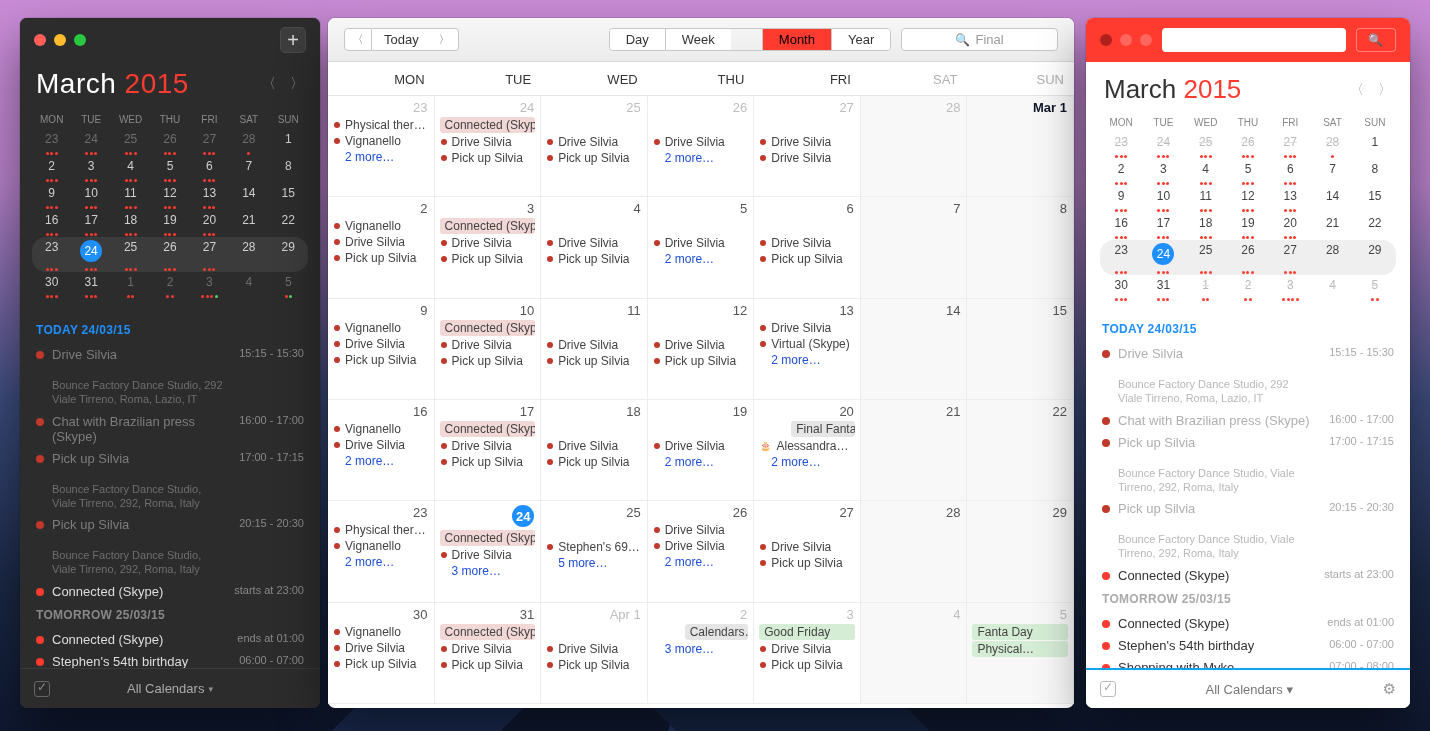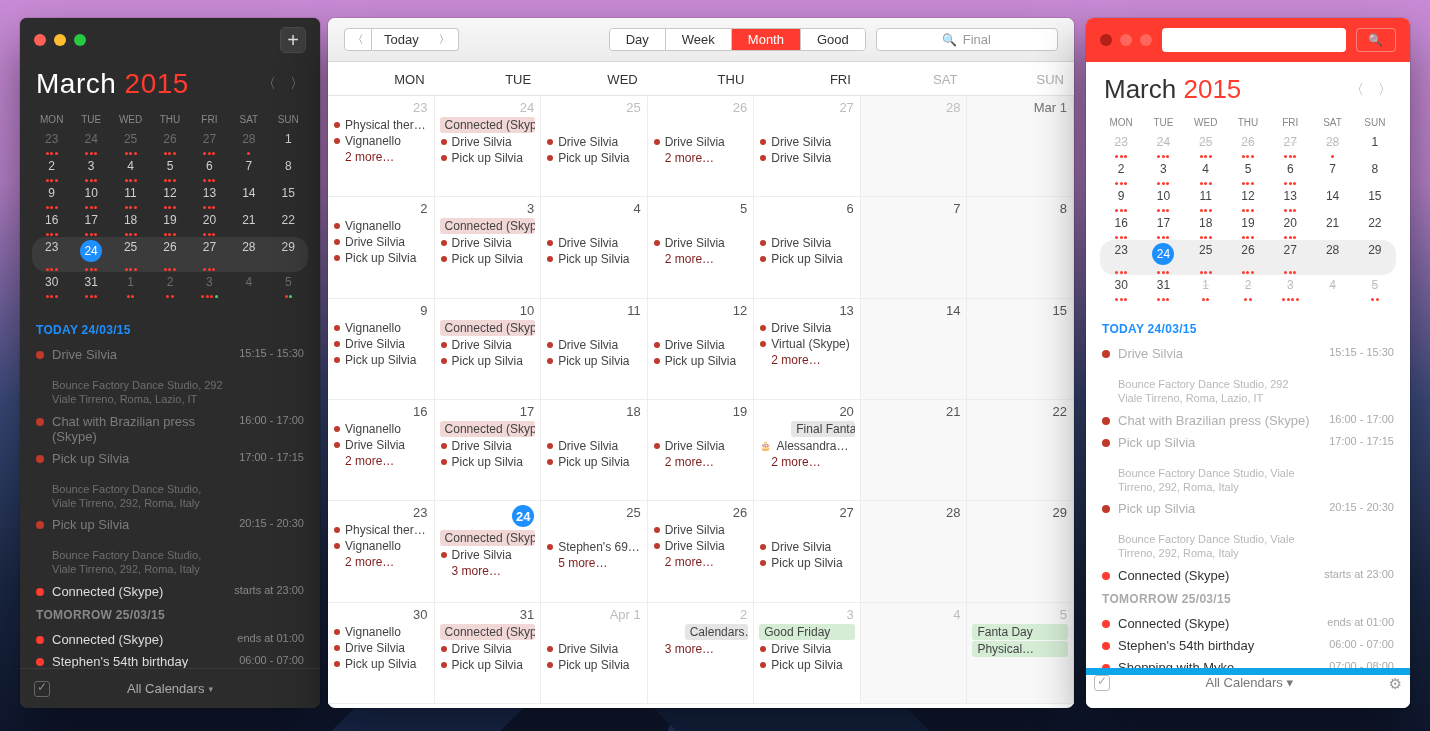--- a/index.html
+++ b/index.html
@@ -61,41 +61,41 @@
 
 .w2 { top: 18px; left: 328px; width: 746px; height: 690px; background: #fff; }
 .w2-toolbar { height: 44px; background: linear-gradient(#f7f7f7,#ececec); border-bottom:1px solid #d6d6d6; display:flex; align-items:center; padding: 0 16px; gap: 10px; }
 .navgroup { display:flex; align-items:center; gap:0; }
 .navbtn { width:28px; height:23px; background:#fff; border:1px solid #c7c7c7; display:flex; align-items:center; justify-content:center; color:#767676; font-size:11px; cursor:pointer; }
 .navbtn:first-child{border-radius:4px 0 0 4px;} .navbtn:last-child{border-radius:0 4px 4px 0; border-left:none;}
 .todaybtn { height:23px; padding:0 12px; background:#fff; border:1px solid #c7c7c7; border-left:none; border-right:none; font-size:13px; color:#333; display:flex; align-items:center; cursor:pointer;}
 .seg { display:flex; border:1px solid #c7c7c7; border-radius:4px; overflow:hidden; margin-left: 140px; }
 .segbtn { padding: 3px 16px; font-size: 13px; color:#333; background:#fff; cursor:pointer; border-left:1px solid #c7c7c7;}
 .segbtn:first-child{border-left:none;}
-.segbtn.active { background:#ff3b30; color:#ffffff; }
+.segbtn.active { background:#ff3b30; color:#000000;margin-left:31px; }
 .searchbox { flex:1; margin-left:20px; height:23px; background:#fff; border:1px solid #c7c7c7; border-radius:4px; display:flex; align-items:center; justify-content:center; color:#9a9a9a; font-size:13px; gap:5px; max-width:200px; margin-left:auto;}
 .searchbox .mag{font-size:12px;}
 
 .dow-header { display:grid; grid-template-columns: repeat(7,1fr); border-bottom:1px solid #e5e5e5; }
 .dow-header div { text-align:right; padding: 10px 10px 8px 0; font-size:13px; color:#333; font-weight:500;}
 .dow-header div.wkend{ color:#b0b0b0; }
 
 .month-grid { display:grid; grid-template-columns: repeat(7,1fr); grid-template-rows: repeat(6, 1fr); height: calc(690px - 44px - 38px); }
 .day { border-right:1px solid #ededed; border-bottom:1px solid #ededed; padding: 4px 6px 2px 6px; font-size:12px; overflow:hidden; position:relative; background:#fff;}
 .day.wkend { background:#f8f8f8; }
 .day .dnum { text-align:right; font-size:13px; color:#555; margin-bottom:2px; font-weight:400;}
 .day.other .dnum { color:#bdbdbd; }
 .day .dnum.today { display:inline-flex; float:right; width:22px; height:22px; border-radius:50%; background:#1e8fff; color:#fff; align-items:center; justify-content:center; font-weight:600;}
-.day .dnum.mar1 { font-weight:400; color:#737373; }
+.day .dnum.mar1 { font-weight:700; color:#0f172a; }
 .ev { display:flex; align-items:center; gap:5px; font-size:12px; color:#444; padding:1px 0; white-space:nowrap; overflow:hidden; text-overflow:ellipsis;}
 .ev .b { width:6px; height:6px; border-radius:50%; background:#c0392b; flex:none;}
 .ev.block { background:#f2d7d7; border-radius:3px; padding:1px 5px; margin:1px -1px;}
 .ev.block.purple { background:#e5e5e5;margin-left:31px; }
 .ev.block.green { background:#d5ecd5; }
-.more { color:#7f1d1d; font-size:12px; padding:1px 0 0 11px;}
+.more { color:#1d4ed8; font-size:12px; padding:1px 0 0 11px;}
 
 
 .w3 { top: 18px; left: 1086px; width: 324px; height: 690px; background: #fff; }
 .w3-titlebar { height:44px; background:#ff3b30; display:flex; align-items:center; padding: 0 14px; gap:10px;}
 .w3 .searchfield { flex:1; height:24px; border-radius:4px; background:#fff; }
 .w3 .searchbtn { width:40px; height:24px; border-radius:4px; background:#ff3b30; border:1px solid rgba(255,255,255,.35); display:flex; align-items:center; justify-content:center; color:#fff;}
 .w3 .month-header { display:flex; align-items:center; justify-content:space-between; padding:12px 18px 8px 18px;}
 .w3 .month-title { font-size: 26px; font-weight:300; color:#333; }
 .w3 .month-year { color:#ff3b30; }
 .w3 .navarr span{ color:#aaa; }
@@ -110,21 +110,21 @@
 .w3 .mini-cell.today .num { background:#1e8fff; color:#fff; border-radius:50%; display:inline-flex; width:22px; height:22px; align-items:center; justify-content:center;}
 
 .w3 .agenda { color:#666; }
 .w3 .agenda .item .title{ color:#333; }
 .w3 .agenda .item.dim .title{ color:#b0b0b0; }
 .w3 .agenda .item .loc{ color:#b8b8b8;}
 .w3 .agenda .item .time{ color:#aaa;}
 .w3 .agenda .sec-head{ color:#1e8fff; }
 .w3 .agenda .sec-head.dim{ color:#aaa;}
 
-.w3-footer { position:absolute; bottom:0; left:0; right:0; height:40px; background:#fff; border-top:7px solid #0ea5e9; display:flex; align-items:flex-start; justify-content:space-between; padding:0 8px; color:#777; font-size:13px; }
+.w3-footer { position:absolute; bottom:0; left:0; right:0; height:40px; background:#fff; border-top:2px solid #0ea5e9; display:flex; align-items:center; justify-content:space-between; padding:0 14px; color:#777; font-size:13px; }
 .gear { font-size:15px; color:#9a9a9a; cursor:pointer; }
 .w3-footer .check { width:16px; height:16px; border:1px solid #bbb; border-radius:3px; position:relative; }
 .w3-footer .check:after{ content:"✓"; position:absolute; top:-2px; left:2px; font-size:12px; color:#aaa;}
 
 </style>
 </head>
 <body>
 <div class="bg-mountains"></div>
 
 <div class="window w1">
@@ -415,21 +415,21 @@
   <div class="w2-toolbar">
     <div class="navgroup">
       <div class="navbtn">〈</div>
       <div class="todaybtn">Today</div>
       <div class="navbtn">〉</div>
     </div>
     <div class="seg">
       <div class="segbtn">Day</div>
       <div class="segbtn">Week</div>
       <div class="segbtn active">Month</div>
-      <div class="segbtn">Good</div>
+      <div class="segbtn">Year</div>
     </div>
     <div class="searchbox">
       <span class="mag">🔍</span>
       <span>Final</span>
     </div>
   </div>
 
   <div class="dow-header" id="dow-header">
       <div>MON</div>
       <div>TUE</div>

